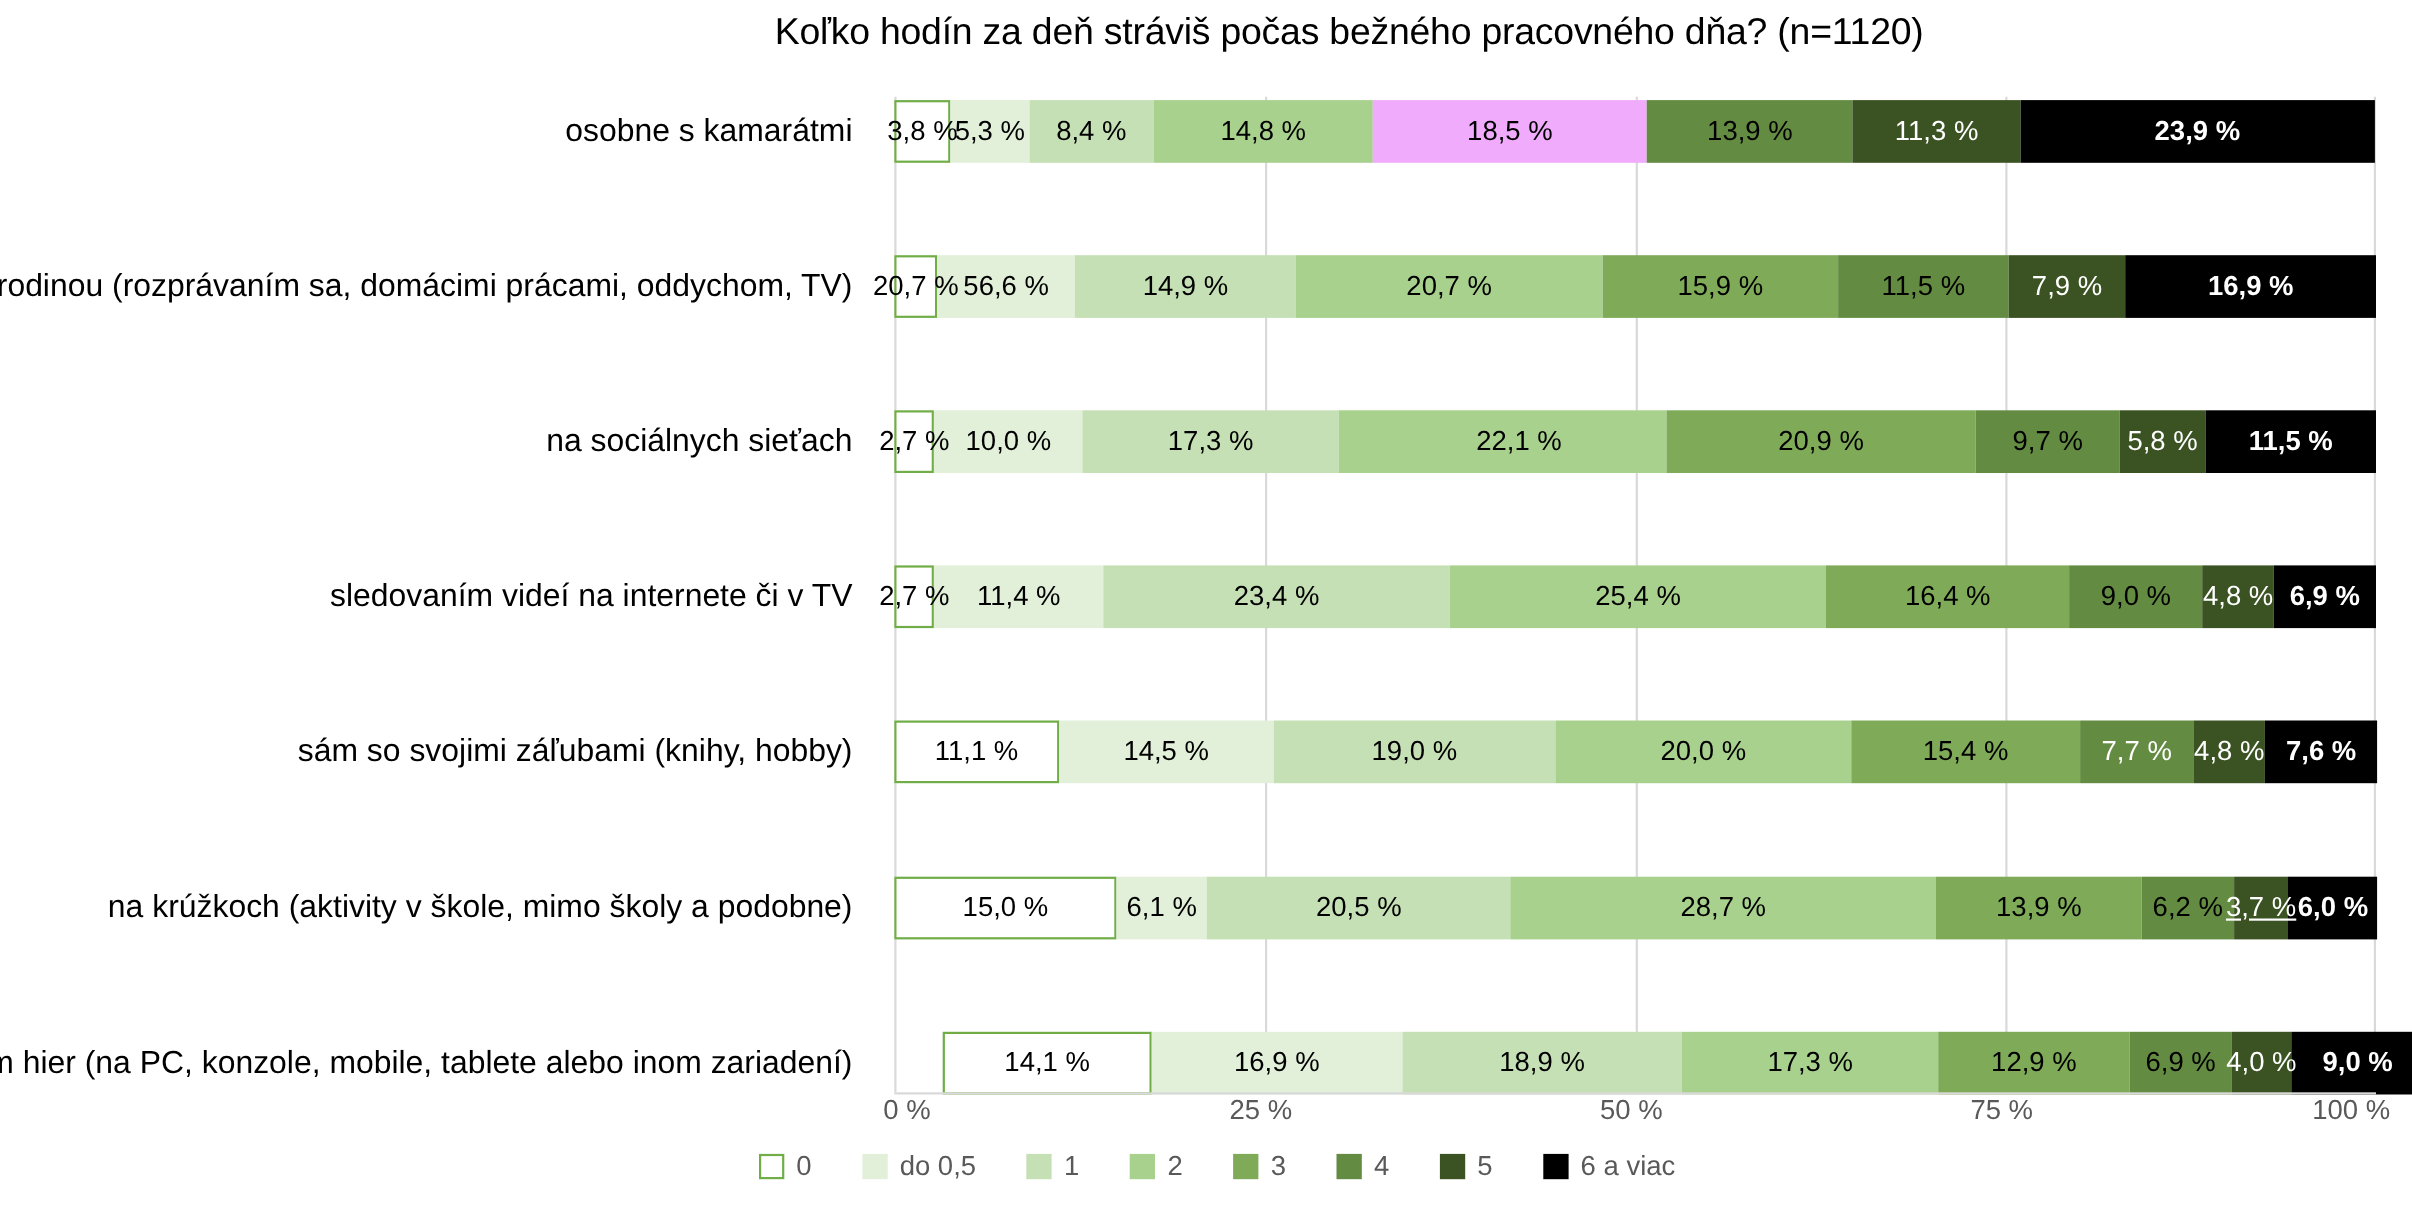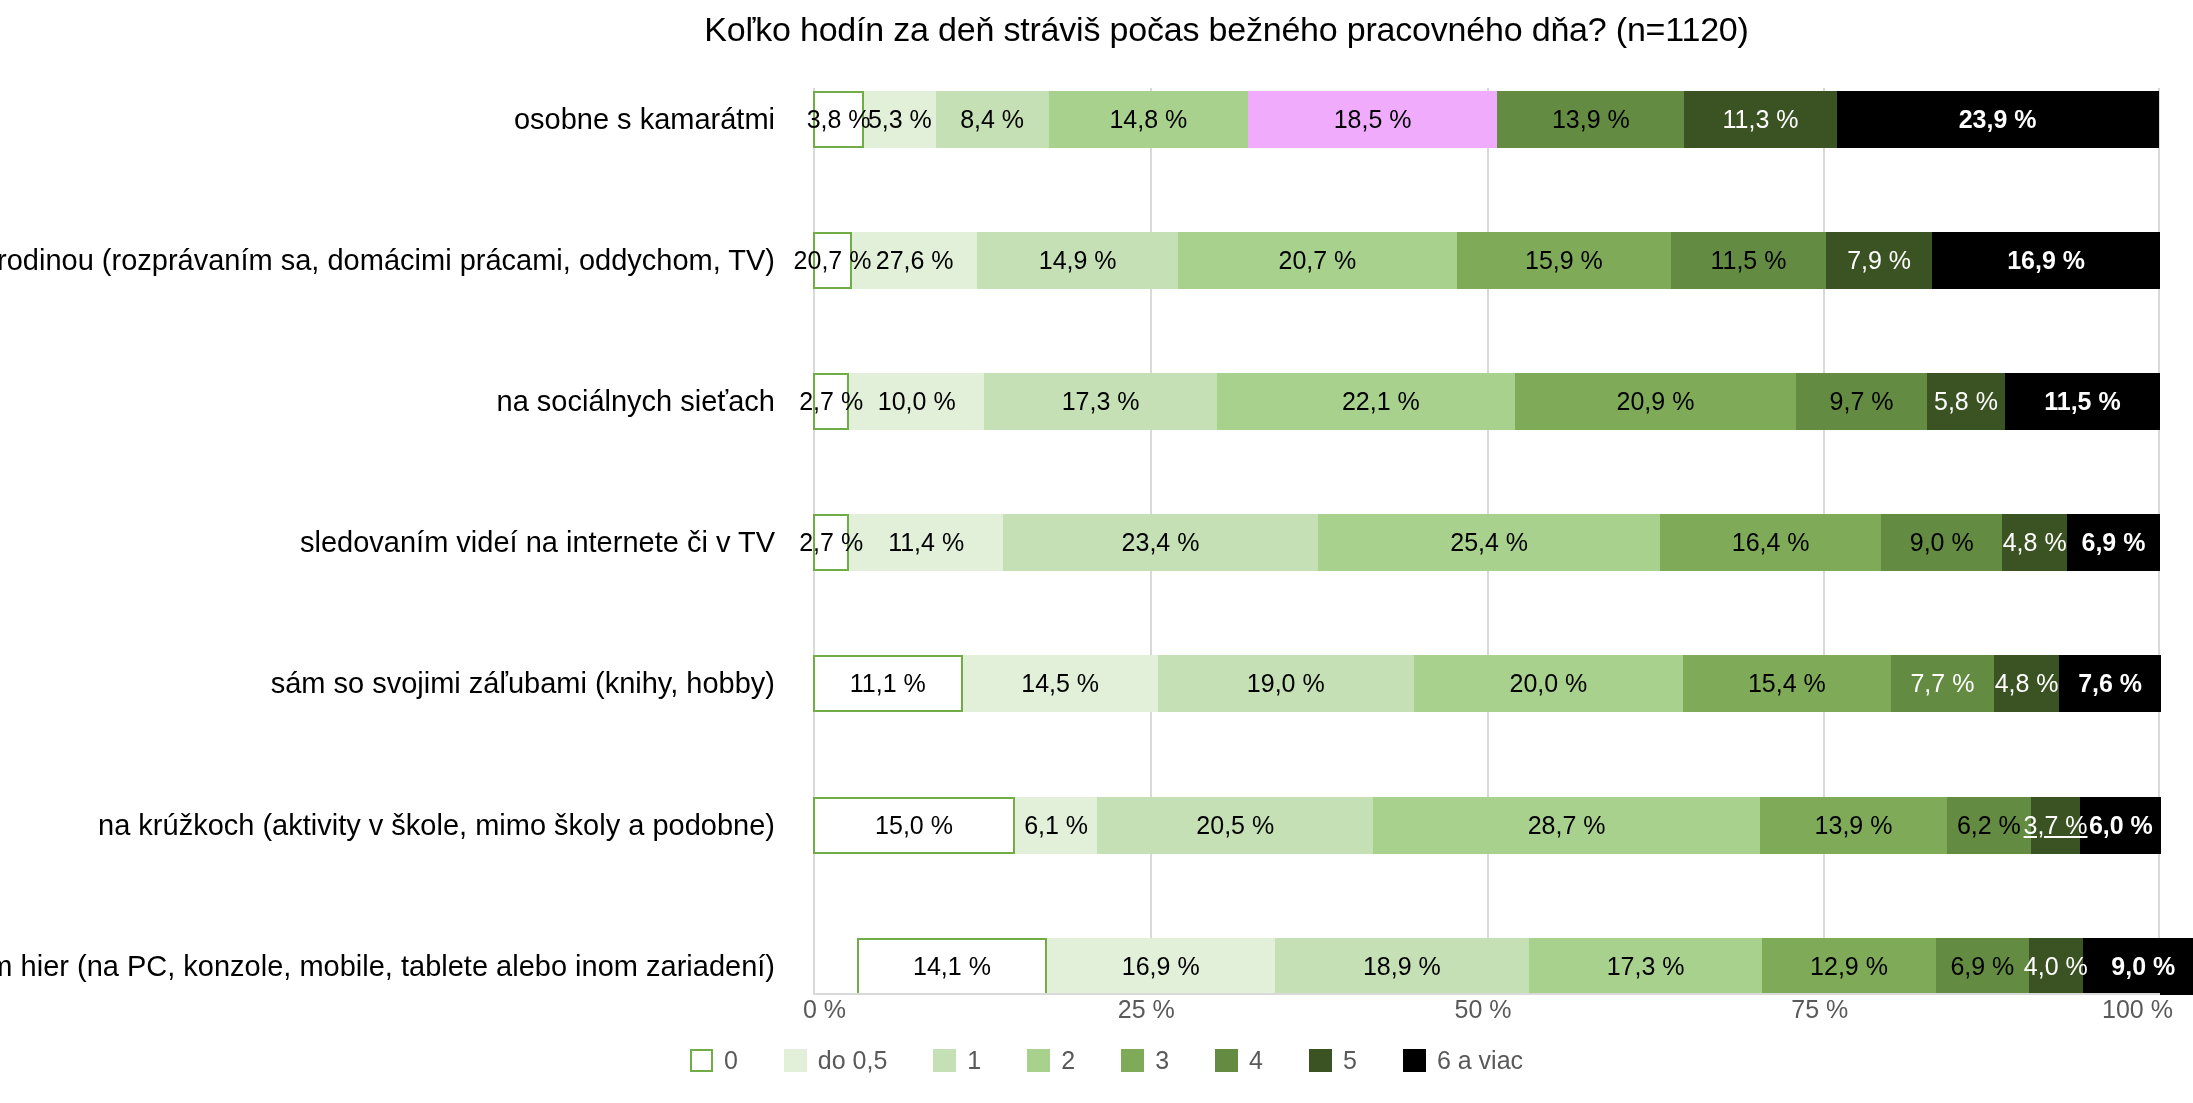--- a/index.html
+++ b/index.html
@@ -210,21 +210,21 @@
           </div>
           <div class="seg" style="width: 321.933px; flex: 0 0 321.933px; background: rgb(0, 0, 0); color: rgb(255, 255, 255); font-weight: bold;">
             <span class="seg-label">23,9 %</span>
           </div>
         </div>
         <div class="bar-row" style="top: 144px;">
           <div class="seg zero" style="width: 39.063px; flex: 0 0 39.063px; color: rgb(0, 0, 0);">
             <span class="seg-label">20,7 %</span>
           </div>
           <div class="seg" style="width: 125.271px; flex: 0 0 125.271px; background: rgb(226, 239, 217); color: rgb(0, 0, 0);">
-            <span class="seg-label">27,6 %</span>
+            <span class="seg-label">56,6 %</span>
           </div>
           <div class="seg" style="width: 200.703px; flex: 0 0 200.703px; background: rgb(197, 224, 180); color: rgb(0, 0, 0);">
             <span class="seg-label">14,9 %</span>
           </div>
           <div class="seg" style="width: 278.829px; flex: 0 0 278.829px; background: rgb(169, 209, 142); color: rgb(0, 0, 0);">
             <span class="seg-label">20,7 %</span>
           </div>
           <div class="seg" style="width: 214.173px; flex: 0 0 214.173px; background: rgb(127, 171, 89); color: rgb(0, 0, 0);">
             <span class="seg-label">15,9 %</span>
           </div>

